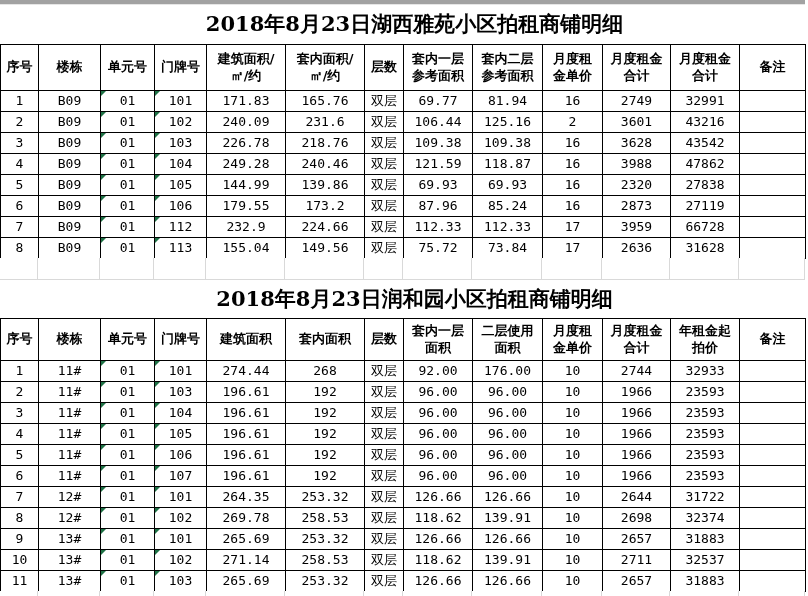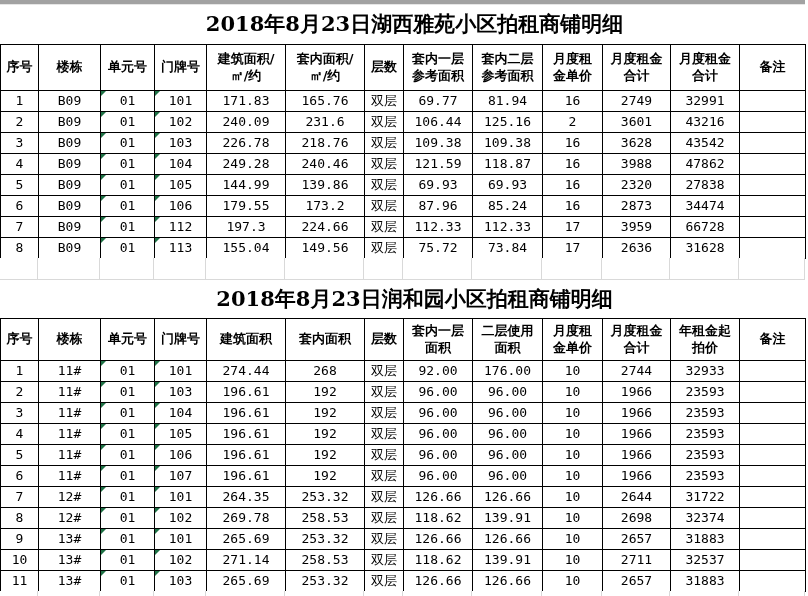--- a/index.html
+++ b/index.html
@@ -162,29 +162,29 @@
           <td><span>B09</span></td>
           <td><span class="tri"></span><span>01</span></td>
           <td><span class="tri"></span><span>106</span></td>
           <td><span>179.55</span></td>
           <td><span>173.2</span></td>
           <td><span>双层</span></td>
           <td><span>87.96</span></td>
           <td><span>85.24</span></td>
           <td><span>16</span></td>
           <td><span>2873</span></td>
-          <td><span>34474</span></td>
+          <td><span>27119</span></td>
           <td><span></span></td>
         </tr>
         <tr>
           <td><span>7</span></td>
           <td><span>B09</span></td>
           <td><span class="tri"></span><span>01</span></td>
           <td><span class="tri"></span><span>112</span></td>
-          <td><span>197.3</span></td>
+          <td><span>232.9</span></td>
           <td><span>224.66</span></td>
           <td><span>双层</span></td>
           <td><span>112.33</span></td>
           <td><span>112.33</span></td>
           <td><span>17</span></td>
           <td><span>3959</span></td>
           <td><span>66728</span></td>
           <td><span></span></td>
         </tr>
         <tr>

